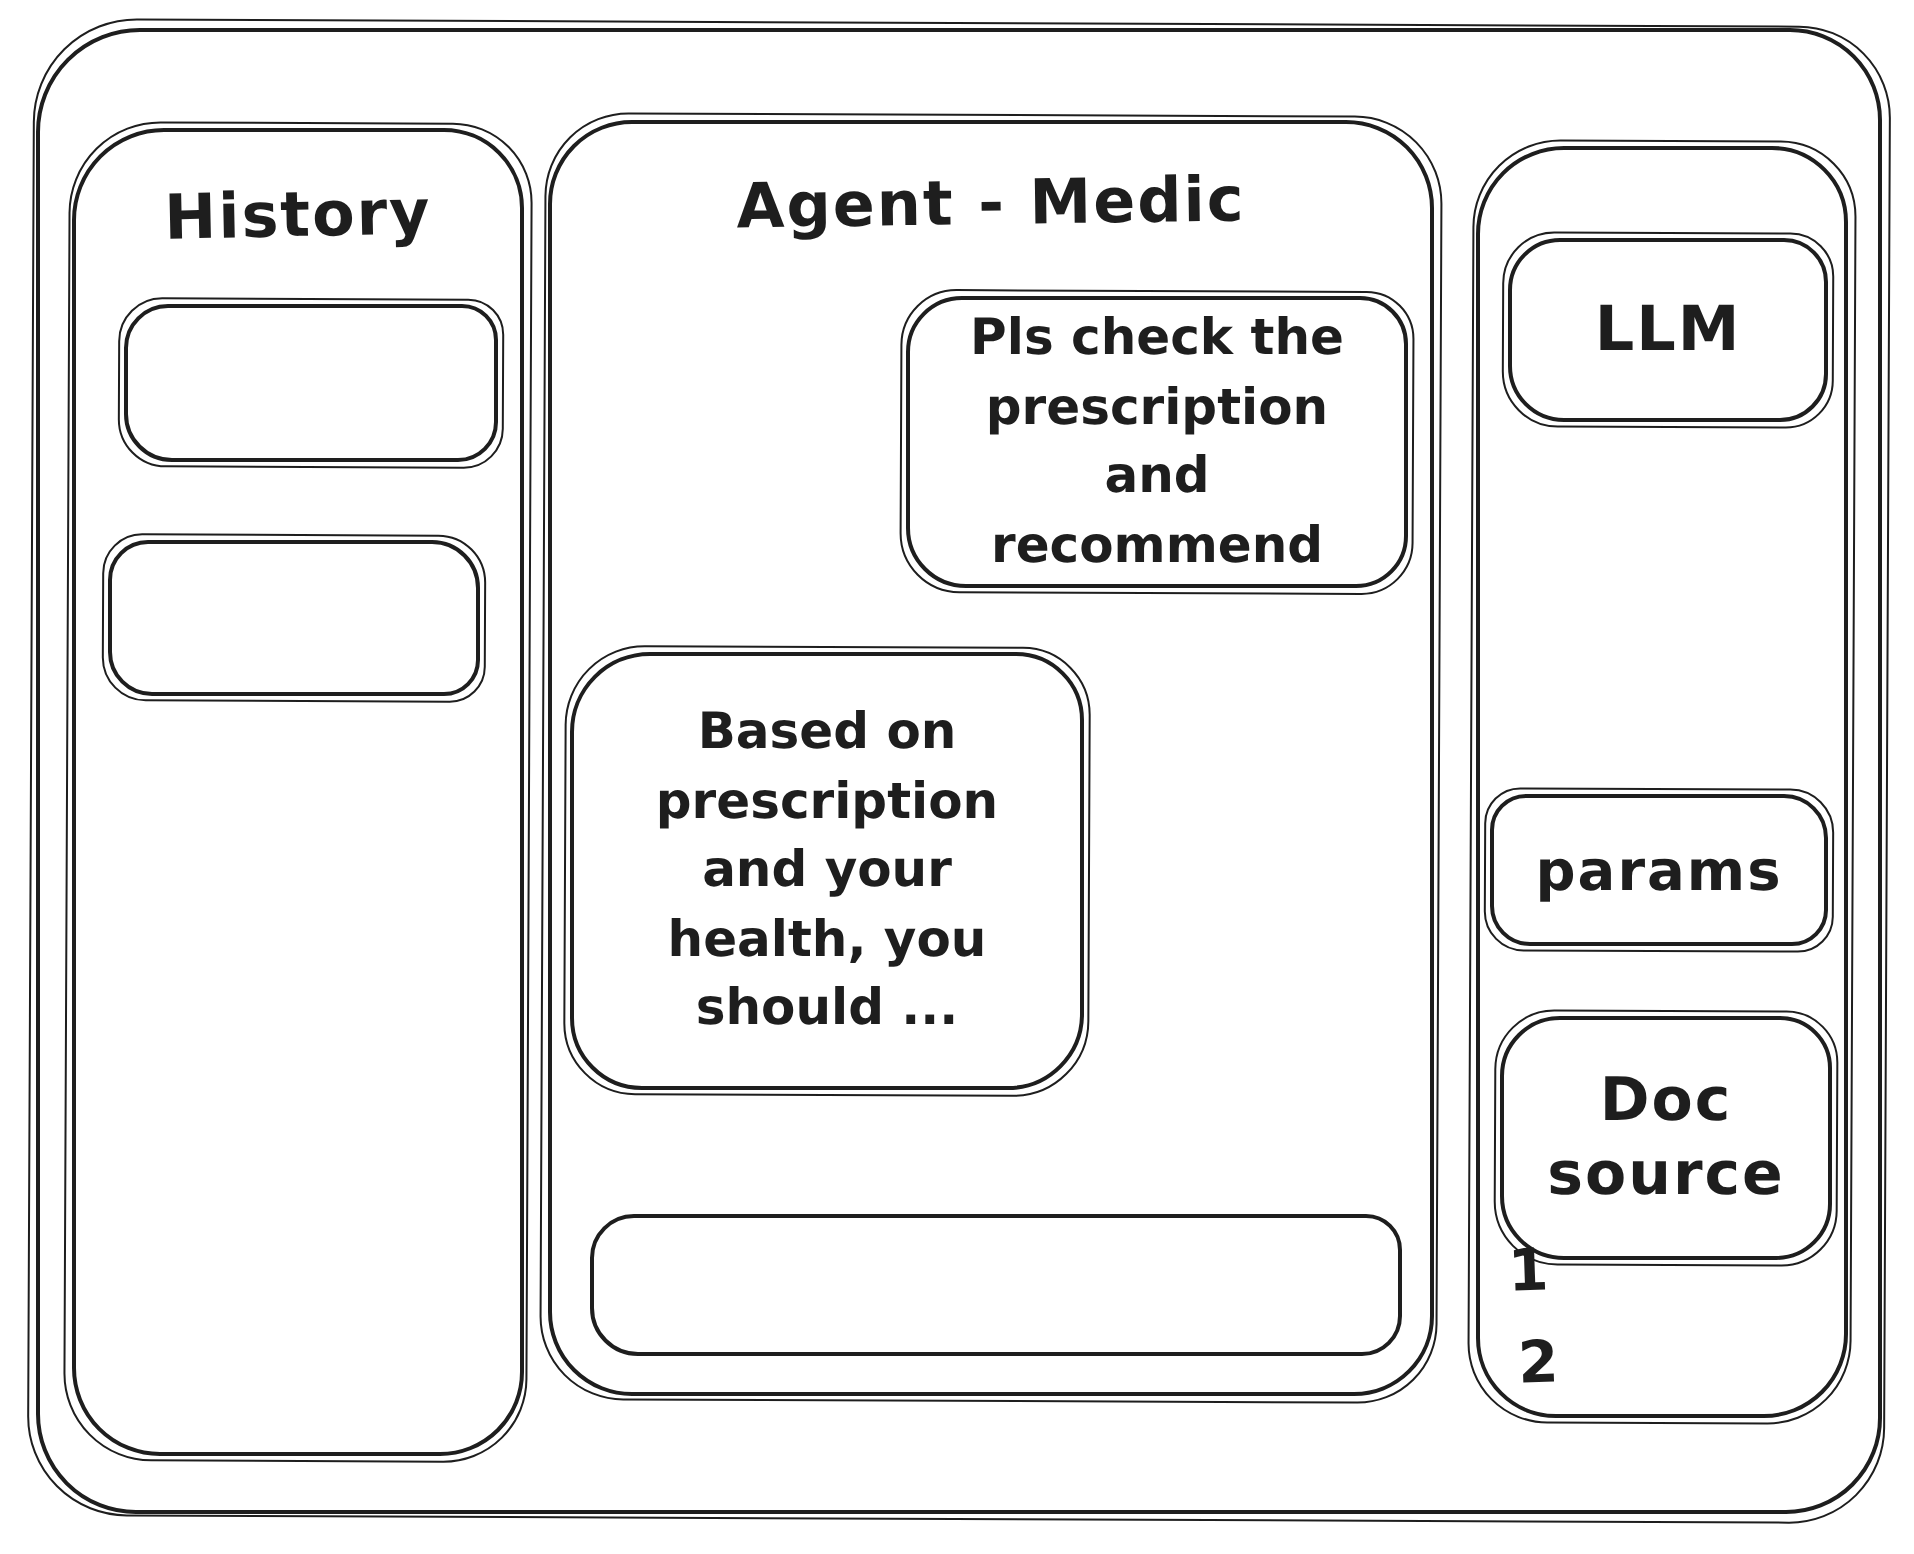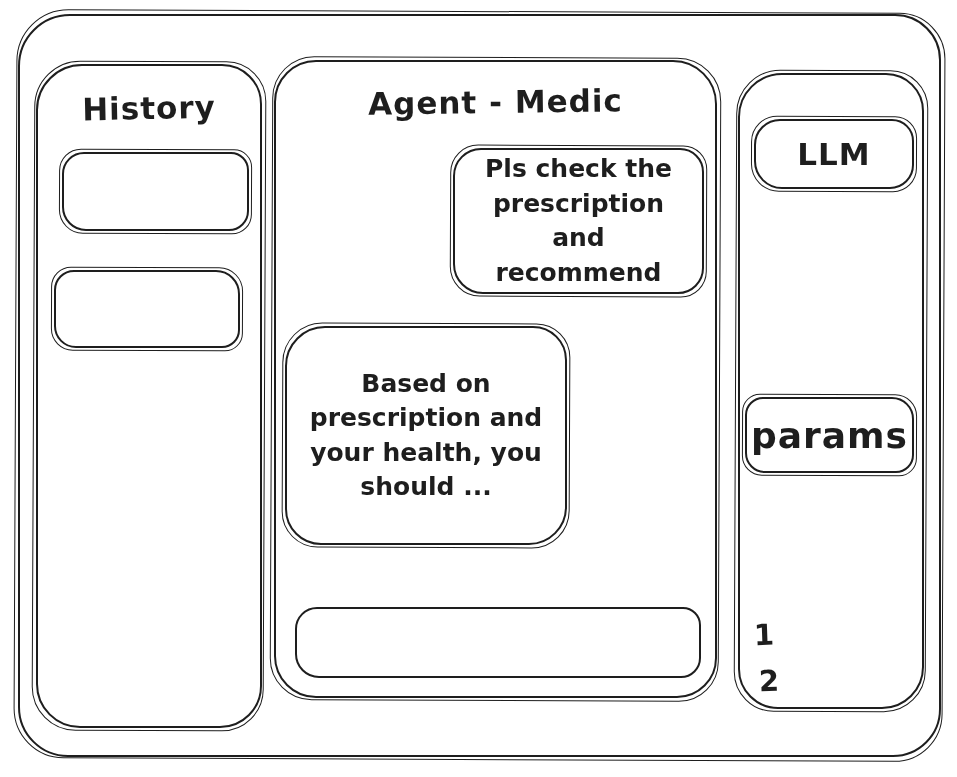--- a/index.html
+++ b/index.html
@@ -90,34 +90,37 @@
   <div class="sketch" style="left:16px; top:204px; width:186px; height:78px; border-radius:20px 24px 18px 22px;"></div>
 </div>
 
 <div class="sketch" style="left:274px; top:60px; width:443px; height:638px; border-radius:42px 44px 40px 42px;">
   <div class="label panel-title" style="top:22px; left:0; transform:rotate(-0.8deg);">Agent - Medic</div>
 
   <div class="sketch bubble" style="left:177px; top:86px; width:251px; height:146px; border-radius:28px 24px 26px 30px;">
     <span>Pls check the prescription and recommend</span>
   </div>
 
-  <div class="sketch bubble" style="left:9px; top:264px; width:282px; height:219px; border-radius:40px 34px 38px 36px;">
+  <div class="sketch bubble" style="left:9px; top:264px; width:257px; height:219px; border-radius:40px 34px 38px 36px;">
     <span>Based on prescription and your health, you should ...</span>
   </div>
 
   <input class="sketch chat-input" style="left: 19px; top: 545px; width: 406px; height: 71px; border-radius: 22px 18px 20px 24px;" placeholder="">
 </div>
 
 <div class="sketch" style="left:738px; top:73px; width:186px; height:636px; border-radius:44px 38px 42px 40px;">
 
-  <div class="sketch tool-btn" style="left:14px; top:44px; width:160px; height:70px; border-radius:26px 22px 24px 28px;">
+  <div class="sketch tool-btn" style="left:14px; top:44px; width:160px; height:92px; border-radius:26px 22px 24px 28px;">
     <span>LLM</span>
   </div>
 
 
-  <div class="sketch tool-btn" style="left:5px; top:322px; width:169px; height:76px; border-radius:18px 22px 18px 20px; font-size:36px;">
+  <div class="sketch tool-btn" style="left:5px; top:322px; width:169px; height:76px; border-radius:18px 22px 18px 20px; font-size:28px;">
     <span>params</span>
   </div>
 
+  <div class="sketch tool-btn" style="left:10px; top:433px; width:166px; height:122px; border-radius:30px 26px 28px 32px; font-size:30px; padding:0 22px;">
+    <span>Doc source</span>
+  </div>
 
   <div class="doc-num" style="left:14px; top:543px;">1</div>
   <div class="doc-num" style="left:19px; top:589px;">2</div>
 </div>
 
 </body></html>

